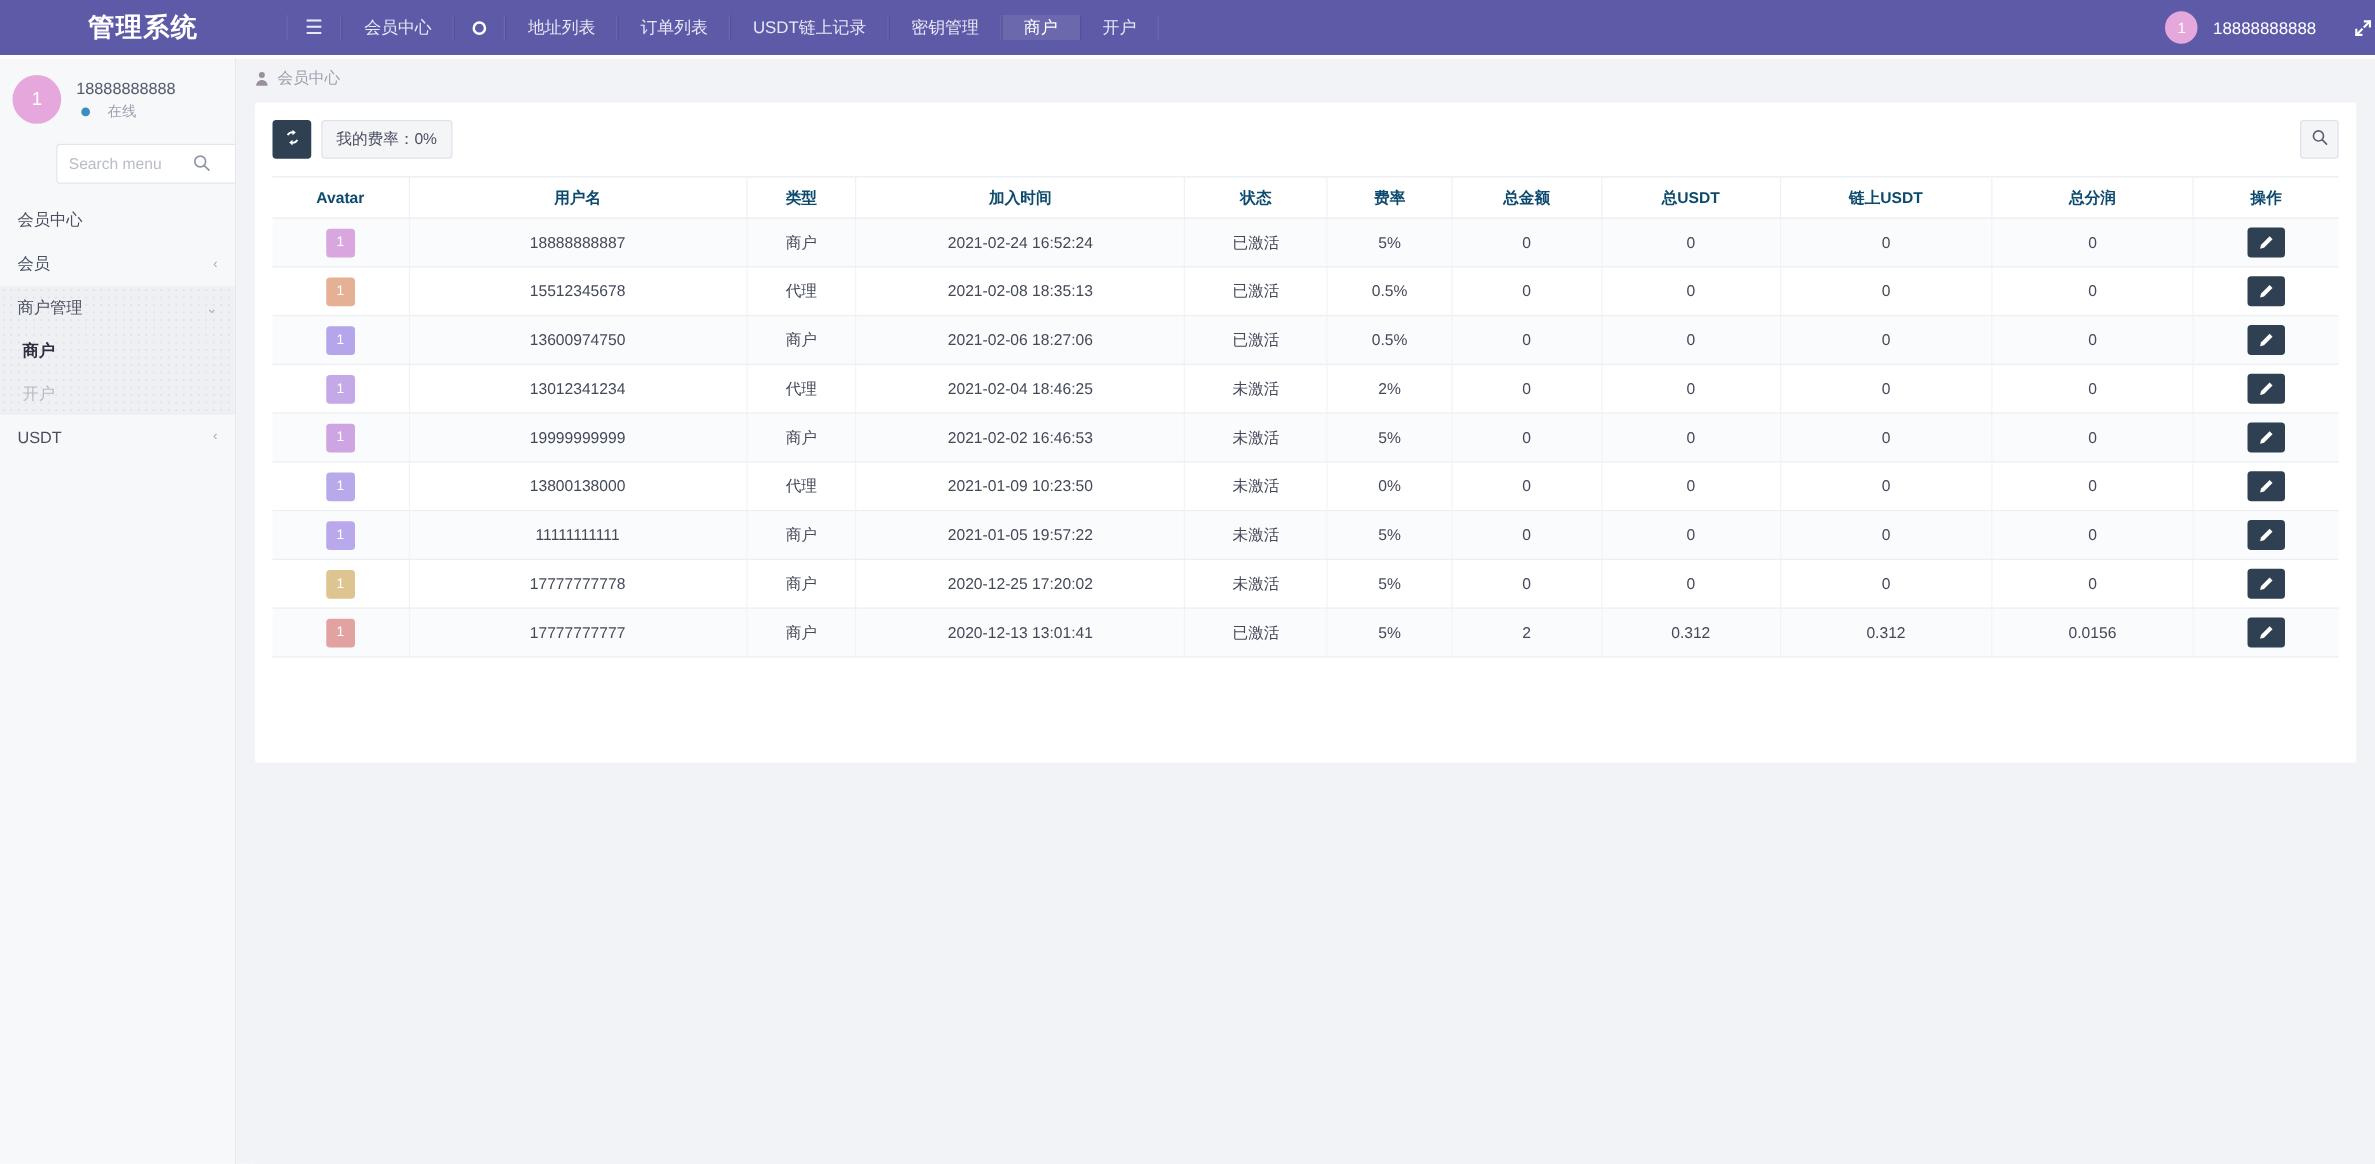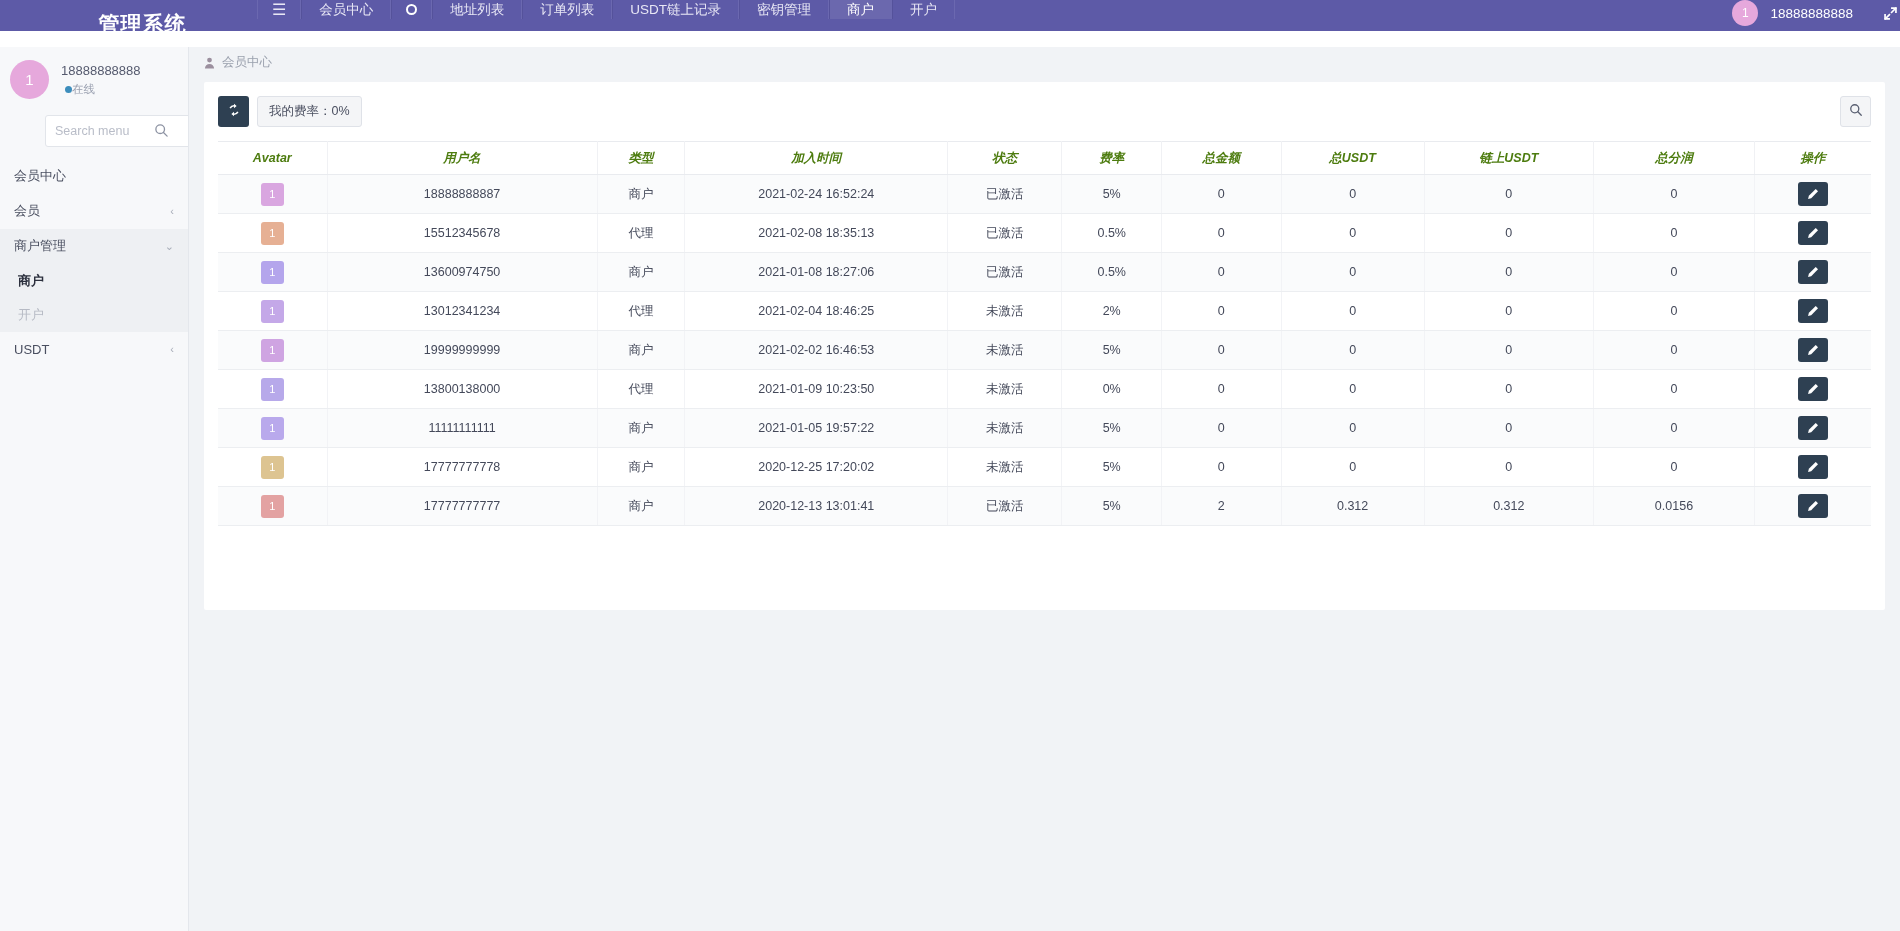--- a/index.html
+++ b/index.html
@@ -8,26 +8,25 @@
     width: 1900px; height: 931px;
     overflow: hidden;
     background: #ffffff;
     font-family: "Liberation Sans", "DejaVu Sans", sans-serif;
     -webkit-font-smoothing: antialiased;
   }
 
   
   .navbar {
     position: absolute; top: 0; left: 0;
-    width: 1900px; height: 31px;
+    width: 1900px; height: 44px;
     background: #5d5aa7;
-    display: flex; align-items: flex-start;
+    display: flex; align-items: center;
     color: #ffffff;
     z-index: 50;
-    padding-left: 28px;
   }
   .brand {
     width: 229px; height: 47px;
     display: flex; align-items: center; justify-content: center;
     font-size: 21px; font-weight: bold;
     letter-spacing: 1px;
     color: #ffffff;
   }
   .nav-items { display: flex; align-items: stretch; }
   .nav-item {
@@ -87,21 +86,21 @@
     width: 39px; height: 39px; border-radius: 50%;
     background: #e6a8dc; color: #ffffff;
     display: flex; align-items: center; justify-content: center;
     font-size: 15px;
     flex: 0 0 auto;
   }
   .user-meta { margin-left: 12px; }
   .user-name { font-size: 13px; color: #555a6e; line-height: 18px; }
   .user-status {
     font-size: 11.5px; color: #9aa0b0;
-    display: flex; align-items: center; gap: 0;
+    display: flex; align-items: center; gap: 14px;
     margin-top: 2px; padding-left: 4px;
   }
   .dot-online {
     width: 7px; height: 7px; border-radius: 50%;
     background: #3c8dbc; display: inline-block;
   }
   .search-wrap {
     margin: 0 10px 12px 10px;
     position: relative;
   }
@@ -214,28 +213,27 @@
 
   table.grid {
     width: 100%;
     border-collapse: collapse;
     margin-top: 14px;
     font-size: 12.5px;
   }
   table.grid thead th {
     height: 33px;
     font-weight: bold;
-    color: #4d7c0f;
+    color: #0c4a6e;
     border-top: 1px solid #e9ebef;
     border-bottom: 1px solid #e9ebef;
     border-right: 1px solid #f0f1f4;
     text-align: center;
     padding: 0 4px;
     white-space: nowrap;
-    font-style: italic;
   }
   table.grid thead th:last-child { border-right: none; }
   table.grid tbody td {
     height: 39px;
     text-align: center;
     color: #44495a;
     border-bottom: 1px solid #eceef1;
     border-right: 1px solid #f2f3f6;
     padding: 0 4px;
     white-space: nowrap;
@@ -447,21 +445,21 @@
             <td class="col-op"><button class="btn-edit">
                 <svg width="12" height="12" viewBox="0 0 16 16" fill="#ffffff">
                   <path d="M11.6 1.3 14.7 4.4 5.6 13.5 1.4 14.6 2.5 10.4z"></path>
                 </svg>
               </button></td>
           </tr>
           <tr>
             <td class="col-avatar"><span class="cell-avatar" style="background: rgb(180, 165, 236);">1</span></td>
             <td class="col-user">13600974750</td>
             <td class="col-type">商户</td>
-            <td class="col-time">2021-01-08 18:27:06</td>
+            <td class="col-time">2021-02-06 18:27:06</td>
             <td class="col-state">已激活</td>
             <td class="col-rate">0.5%</td>
             <td class="col-amt">0</td>
             <td class="col-usdt">0</td>
             <td class="col-chain">0</td>
             <td class="col-profit">0</td>
             <td class="col-op"><button class="btn-edit">
                 <svg width="12" height="12" viewBox="0 0 16 16" fill="#ffffff">
                   <path d="M11.6 1.3 14.7 4.4 5.6 13.5 1.4 14.6 2.5 10.4z"></path>
                 </svg>

